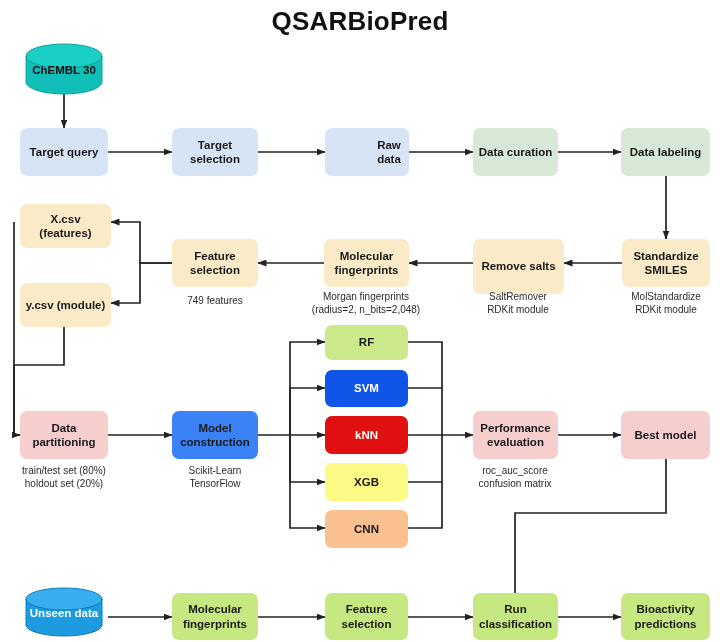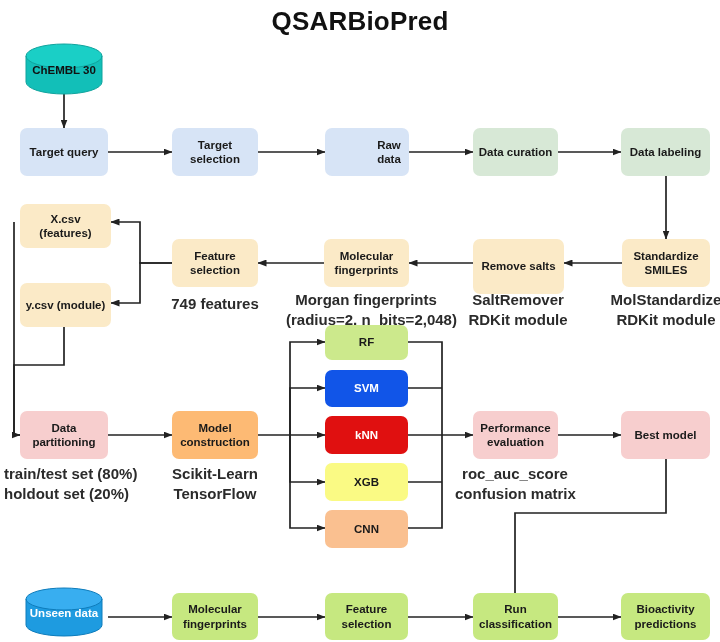--- a/index.html
+++ b/index.html
@@ -43,22 +43,22 @@
     font-size: 11.5px;
     font-weight: bold;
     color: #1a1a1a;
     line-height: 1.22;
     padding: 2px 4px;
   }
   .node.white-text { color: #ffffff; }
   .caption {
     position: absolute;
     text-align: center;
-    font-size: 15px;
-    font-weight: bold;
+    font-size: 10px;
+    font-weight: normal;
     color: #2b2b2b;
     line-height: 1.32;
     white-space: nowrap;
   }
   .cyl-label {
     position: absolute;
     text-align: center;
     font-size: 11.5px;
     font-weight: bold;
     color: #111111;
@@ -157,21 +157,21 @@
   <div class="node" style="left:324px; top:239px; width:85px; height:48px; background:#FBEAC7;">Molecular<br>fingerprints</div>
   <div class="node" style="left:473px; top:239px; width:91px; height:55px; background:#FBEAC7;">Remove salts</div>
   <div class="node" style="left:622px; top:239px; width:88px; height:48px; background:#FBEAC7;">Standardize<br>SMILES</div>
 
   <div class="caption" style="left:155px; top:294px; width:120px;">749 features</div>
   <div class="caption" style="left:286px; top:290px; width:160px;">Morgan fingerprints<br>(radius=2, n_bits=2,048)</div>
   <div class="caption" style="left:458px; top:290px; width:120px;">SaltRemover<br>RDKit module</div>
   <div class="caption" style="left:606px; top:290px; width:120px;">MolStandardize<br>RDKit module</div>
 
   <div class="node" style="left:20px; top:411px; width:88px; height:48px; background:#F7CECE;">Data<br>partitioning</div>
-  <div class="node" style="left:172px; top:411px; width:86px; height:48px; background:#fdba74;">Model<br>construction</div>
+  <div class="node" style="left:172px; top:411px; width:86px; height:48px; background:#3b82f6;">Model<br>construction</div>
   <div class="node" style="left:473px; top:411px; width:85px; height:48px; background:#F7CECE;">Performance<br>evaluation</div>
   <div class="node" style="left:621px; top:411px; width:89px; height:48px; background:#F7CECE;">Best model</div>
 
   <div class="caption" style="left:4px; top:464px; width:120px;">train/test set (80%)<br>holdout set (20%)</div>
   <div class="caption" style="left:155px; top:464px; width:120px;">Scikit-Learn<br>TensorFlow</div>
   <div class="caption" style="left:455px; top:464px; width:120px;">roc_auc_score<br>confusion matrix</div>
 
   <div class="node" style="left:325px; top:325px; width:83px; height:35px; background:#CCE98C;">RF</div>
   <div class="node white-text" style="left:325px; top:370px; width:83px; height:37px; background:#1155E8;">SVM</div>
   <div class="node white-text" style="left:325px; top:416px; width:83px; height:38px; background:#E01010;">kNN</div>

